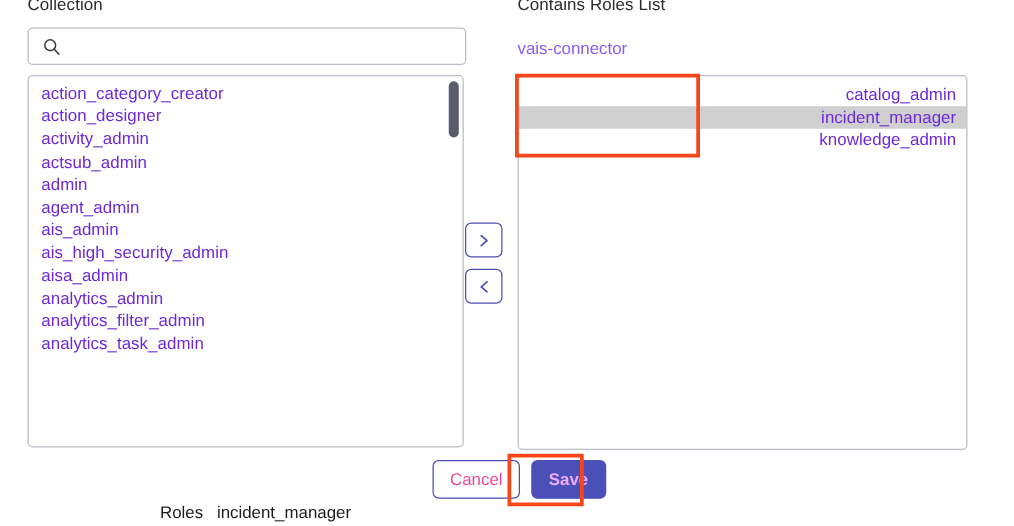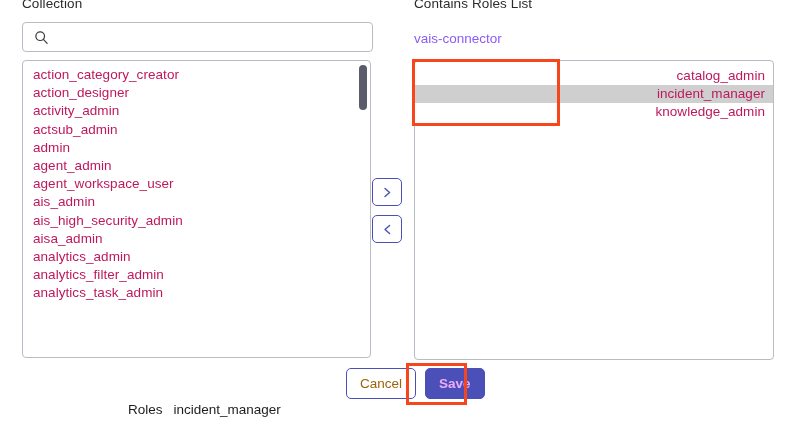--- a/index.html
+++ b/index.html
@@ -91,21 +91,21 @@
   }
   #source-list .list-inner {
     position: absolute;
     left: 0; top: 0; right: 0; bottom: 0;
     padding-top: 5px;
     overflow: hidden;
   }
   .list-item {
     font-size: 13.5px;
     line-height: 18.2px;
-    color: #be185d;
+    color: #6d28d9;
     padding: 0 8px 0 10px;
     white-space: nowrap;
     letter-spacing: 0.05px;
   }
   .list-item.selected { background: #cfcfcf; }
 
   
   .scroll-track {
     position: absolute;
     top: 1px;
@@ -192,21 +192,21 @@
     cursor: pointer;
     box-sizing: border-box;
     height: 31px;
     padding: 0 13px;
     line-height: 29px;
     white-space: nowrap;
   }
   .btn-secondary {
     background: #ffffff;
     border: 1px solid #4b50b8;
-    color: #a16207;
+    color: #ec4899;
   }
   .btn-primary {
     background: #4b50b8;
     border: 1px solid #4b50b8;
     color: #f0abfc;
     margin-left: 9px;
     font-weight: 600;
   }
 
   
@@ -243,21 +243,20 @@
   </div>
 
   <div class="listbox" id="source-list">
     <div class="list-inner" id="source-items">
         <div class="list-item">action_category_creator</div>
         <div class="list-item">action_designer</div>
         <div class="list-item">activity_admin</div>
         <div class="list-item">actsub_admin</div>
         <div class="list-item">admin</div>
         <div class="list-item">agent_admin</div>
-        <div class="list-item">agent_workspace_user</div>
         <div class="list-item">ais_admin</div>
         <div class="list-item">ais_high_security_admin</div>
         <div class="list-item">aisa_admin</div>
         <div class="list-item">analytics_admin</div>
         <div class="list-item">analytics_filter_admin</div>
         <div class="list-item">analytics_task_admin</div>
       </div>
     <div class="scroll-track">
       <div class="scroll-thumb"></div>
     </div>

